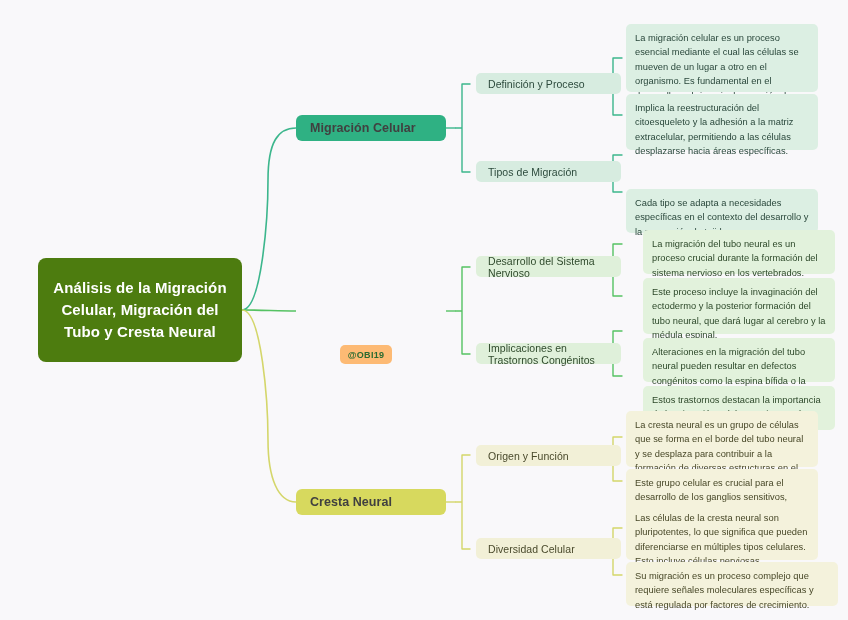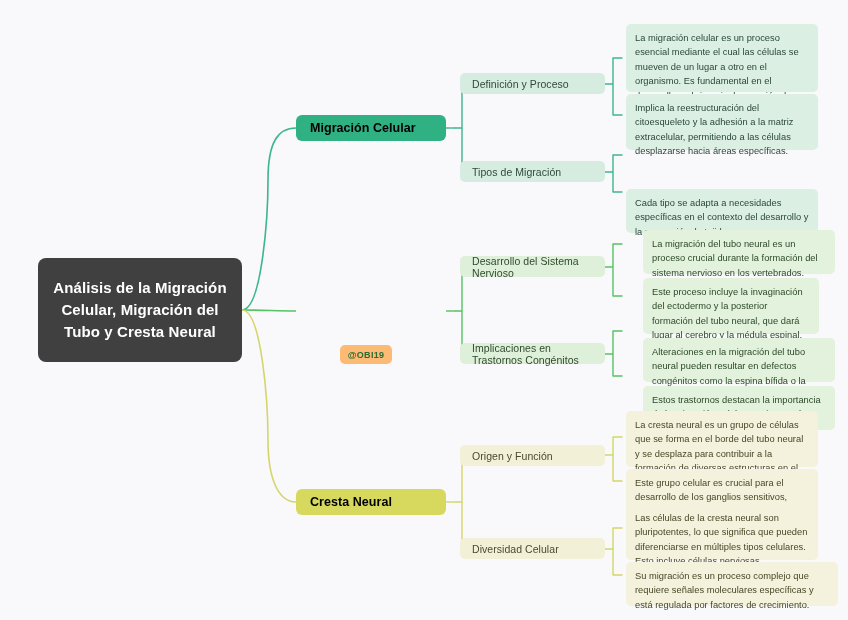--- a/index.html
+++ b/index.html
@@ -27,58 +27,59 @@
     height: 620px;
     pointer-events: none;
   }
   .node {
     position: absolute;
     box-sizing: border-box;
   }
 
   
   .root {
-    background: #404040;
+    background: #4d7c0f;
     color: #ffffff;
     border-radius: 8px;
     text-align: center;
     font-size: 15px;
     font-weight: bold;
     line-height: 1.45;
     display: flex;
     align-items: center;
     justify-content: center;
     padding: 10px 12px;
     letter-spacing: 0.1px;
   }
 
   
   .branch {
     border-radius: 6px;
-    color: #000000;
+    color: #404040;
     font-size: 12.5px;
     font-weight: bold;
     display: flex;
     align-items: center;
     padding: 0 14px;
     letter-spacing: 0.05px;
   }
   .branch.green   { background: #2fb183; }
   .branch.green2  { background: #4cc45c; }
   .branch.yellow  { background: #d7d95e; }
 
   
   .sub {
     border-radius: 5px;
     font-size: 10.5px;
     display: flex;
     align-items: center;
     padding: 0 12px;
     color: #2e4a3a;
     letter-spacing: 0.05px;
+    margin-left: 16px;
   }
   .sub.tealbg  { background: #d7ece0; color: #2c4a3c; }
   .sub.greenbg { background: #dff0da; color: #2f4a2c; }
   .sub.yellbg  { background: #f2f0d7; color: #4a4a2c; }
 
   
   .leaf {
     border-radius: 5px;
     font-size: 9.3px;
     line-height: 1.55;
@@ -154,21 +155,21 @@
   <div class="node sub tealbg" style="left:460px; top:161px; width:145px; height:21px;">Tipos de Migración</div>
 
 
   <div class="node leaf tealbg" style="left:626px; top:189px; width:192px; height:44px;">Cada tipo se adapta a necesidades específicas en el contexto del desarrollo y la reparación de tejidos.</div>
 
 
   <div class="node sub greenbg" style="left:460px; top:256px; width:145px; height:21px;">Desarrollo del Sistema Nervioso</div>
 
   <div class="node leaf greenbg" style="left:626px; top:230px; width:192px; height:44px;">La migración del tubo neural es un proceso crucial durante la formación del sistema nervioso en los vertebrados.</div>
 
-  <div class="node leaf greenbg" style="left:626px; top:278px; width:176px; height:56px;">Este proceso incluye la invaginación del ectodermo y la posterior formación del tubo neural, que dará lugar al cerebro y la médula espinal.</div>
+  <div class="node leaf greenbg" style="left:626px; top:278px; width:192px; height:56px;">Este proceso incluye la invaginación del ectodermo y la posterior formación del tubo neural, que dará lugar al cerebro y la médula espinal.</div>
 
   <div class="node sub greenbg" style="left:460px; top:343px; width:145px; height:21px;">Implicaciones en Trastornos Congénitos</div>
 
   <div class="node leaf greenbg" style="left:626px; top:338px; width:192px; height:44px;">Alteraciones en la migración del tubo neural pueden resultar en defectos congénitos como la espina bífida o la anencefalia.</div>
 
   <div class="node leaf greenbg" style="left:626px; top:386px; width:192px; height:44px;">Estos trastornos destacan la importancia de la migración celular precisa en el desarrollo normal del sistema nervioso.</div>
 
   <div class="node branch yellow" style="left:296px; top:489px; width:150px; height:26px;">Cresta Neural</div>
 
   <div class="node sub yellbg" style="left:460px; top:445px; width:145px; height:21px;">Origen y Función</div>

